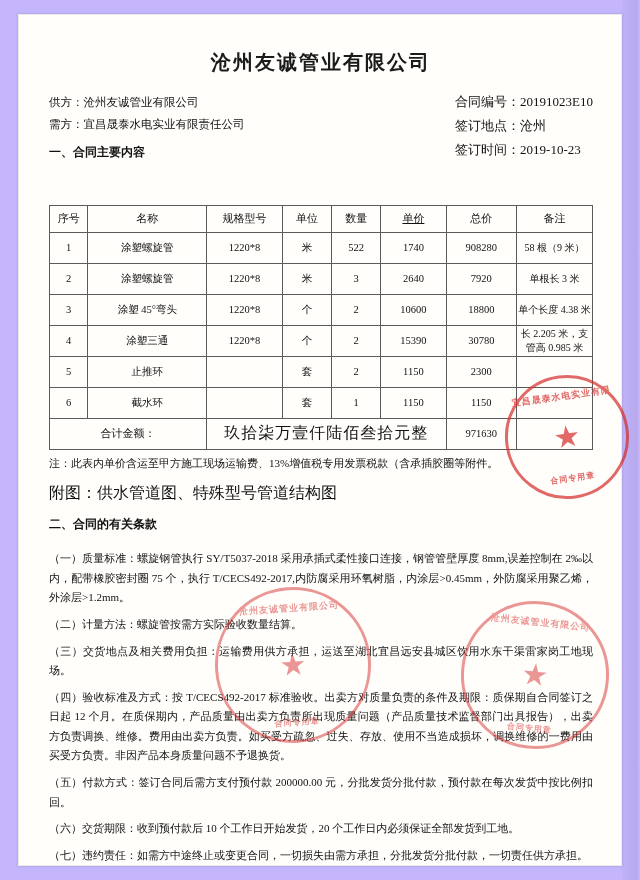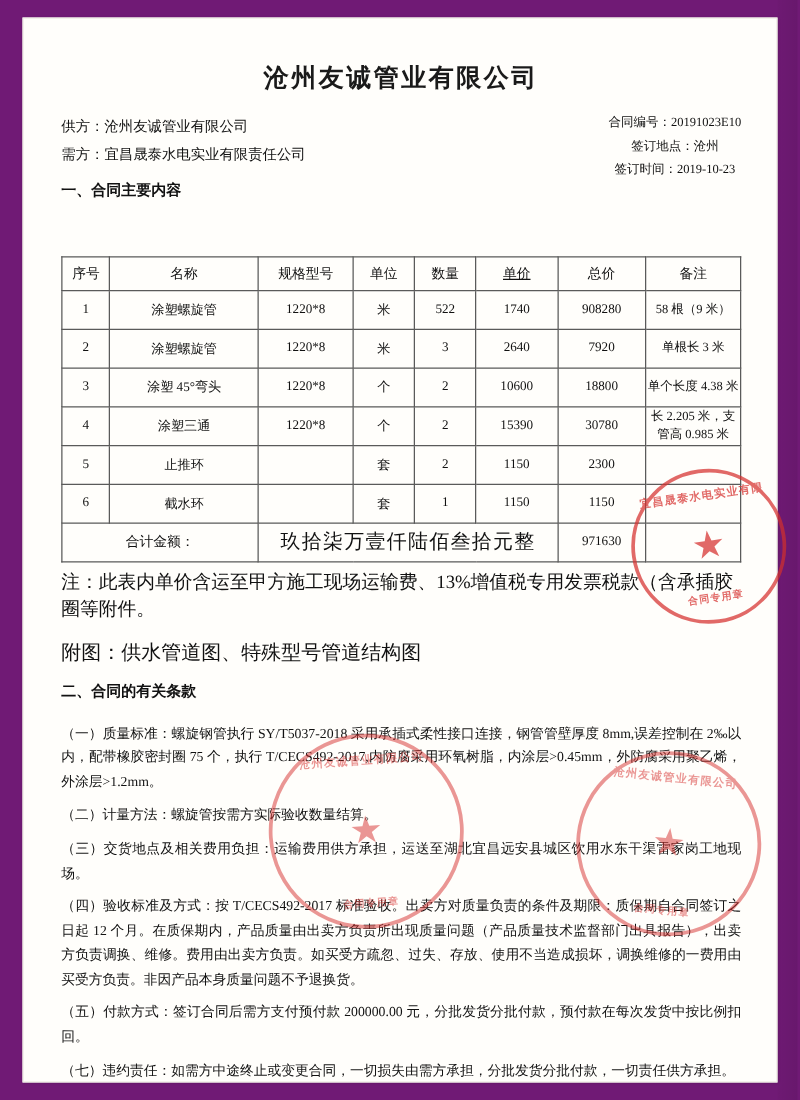--- a/index.html
+++ b/index.html
@@ -7,21 +7,21 @@
     padding: 0;
     background: #e8e6e1;
   }
   body {
     font-family: "Liberation Serif", "DejaVu Serif", serif;
   }
   .page {
     position: relative;
     width: 640px;
     height: 880px;
-    background: #701a75;
+    background: #c4b5fd;
     overflow: hidden;
     box-sizing: border-box;
   }
   .paper {
     position: absolute;
     left: 18px;
     top: 14px;
     width: 604px;
     height: 852px;
     background: #fffefb;
@@ -57,23 +57,23 @@
     font-size: 11.5px;
     line-height: 1.9;
   }
   .party-line {
     font-size: 11.5px;
   }
   .meta {
     position: absolute;
     right: 0;
     top: -2px;
-    font-size: 10px;
+    font-size: 13px;
     line-height: 1.85;
-    text-align: center;
+    text-align: left;
   }
   .section-head {
     font-size: 12px;
     font-weight: bold;
     margin-top: 8px;
     margin-bottom: 4px;
   }
   table.goods {
     width: 100%;
     border-collapse: collapse;
@@ -102,21 +102,21 @@
   .col-2 { width: 22%; }
   .col-3 { width: 14%; }
   .col-4 { width: 9%; }
   .col-5 { width: 9%; }
   .col-6 { width: 12%; text-decoration: underline; }
   .col-7 { width: 13%; }
   .col-8 { width: 14%; }
   .total-label { font-size: 11px; }
   .total-words { font-size: 16px; letter-spacing: 1px; }
   .note-line {
-    font-size: 15px;
+    font-size: 11px;
     margin-top: 5px;
     line-height: 1.5;
   }
   .attach-line {
     font-size: 16px;
     margin-top: 12px;
   }
   .clause-head {
     font-size: 12px;
     font-weight: bold;
@@ -318,20 +318,23 @@
       <div class="clause">
         <span>（三）交货地点及相关费用负担：</span><span>运输费用供方承担，运送至湖北宜昌远安县城区饮用水东干渠雷家岗工地现场。</span>
       </div>
       <div class="clause">
         <span>（四）验收标准及方式：</span><span>按 T/CECS492-2017 标准验收。出卖方对质量负责的条件及期限：质保期自合同签订之日起 12 个月。在质保期内，产品质量由出卖方负责所出现质量问题（产品质量技术监督部门出具报告），出卖方负责调换、维修。费用由出卖方负责。如买受方疏忽、过失、存放、使用不当造成损坏，调换维修的一费用由买受方负责。非因产品本身质量问题不予退换货。</span>
       </div>
       <div class="clause">
         <span>（五）付款方式：</span><span>签订合同后需方支付预付款 200000.00 元，分批发货分批付款，预付款在每次发货中按比例扣回。</span>
       </div>
       <div class="clause">
+        <span>（六）交货期限：</span><span>收到预付款后 10 个工作日开始发货，20 个工作日内必须保证全部发货到工地。</span>
+      </div>
+      <div class="clause">
         <span>（七）违约责任：</span><span>如需方中途终止或变更合同，一切损失由需方承担，分批发货分批付款，一切责任供方承担。</span>
       </div>
 
     </div>
 
     <div class="stamp stamp-red stamp-a">
       <div class="stamp-text stamp-ring-label-top">宜昌晟泰水电实业有限</div>
       <div class="star">★</div>
       <div class="stamp-text stamp-ring-label-bottom">合同专用章</div>
     </div>

